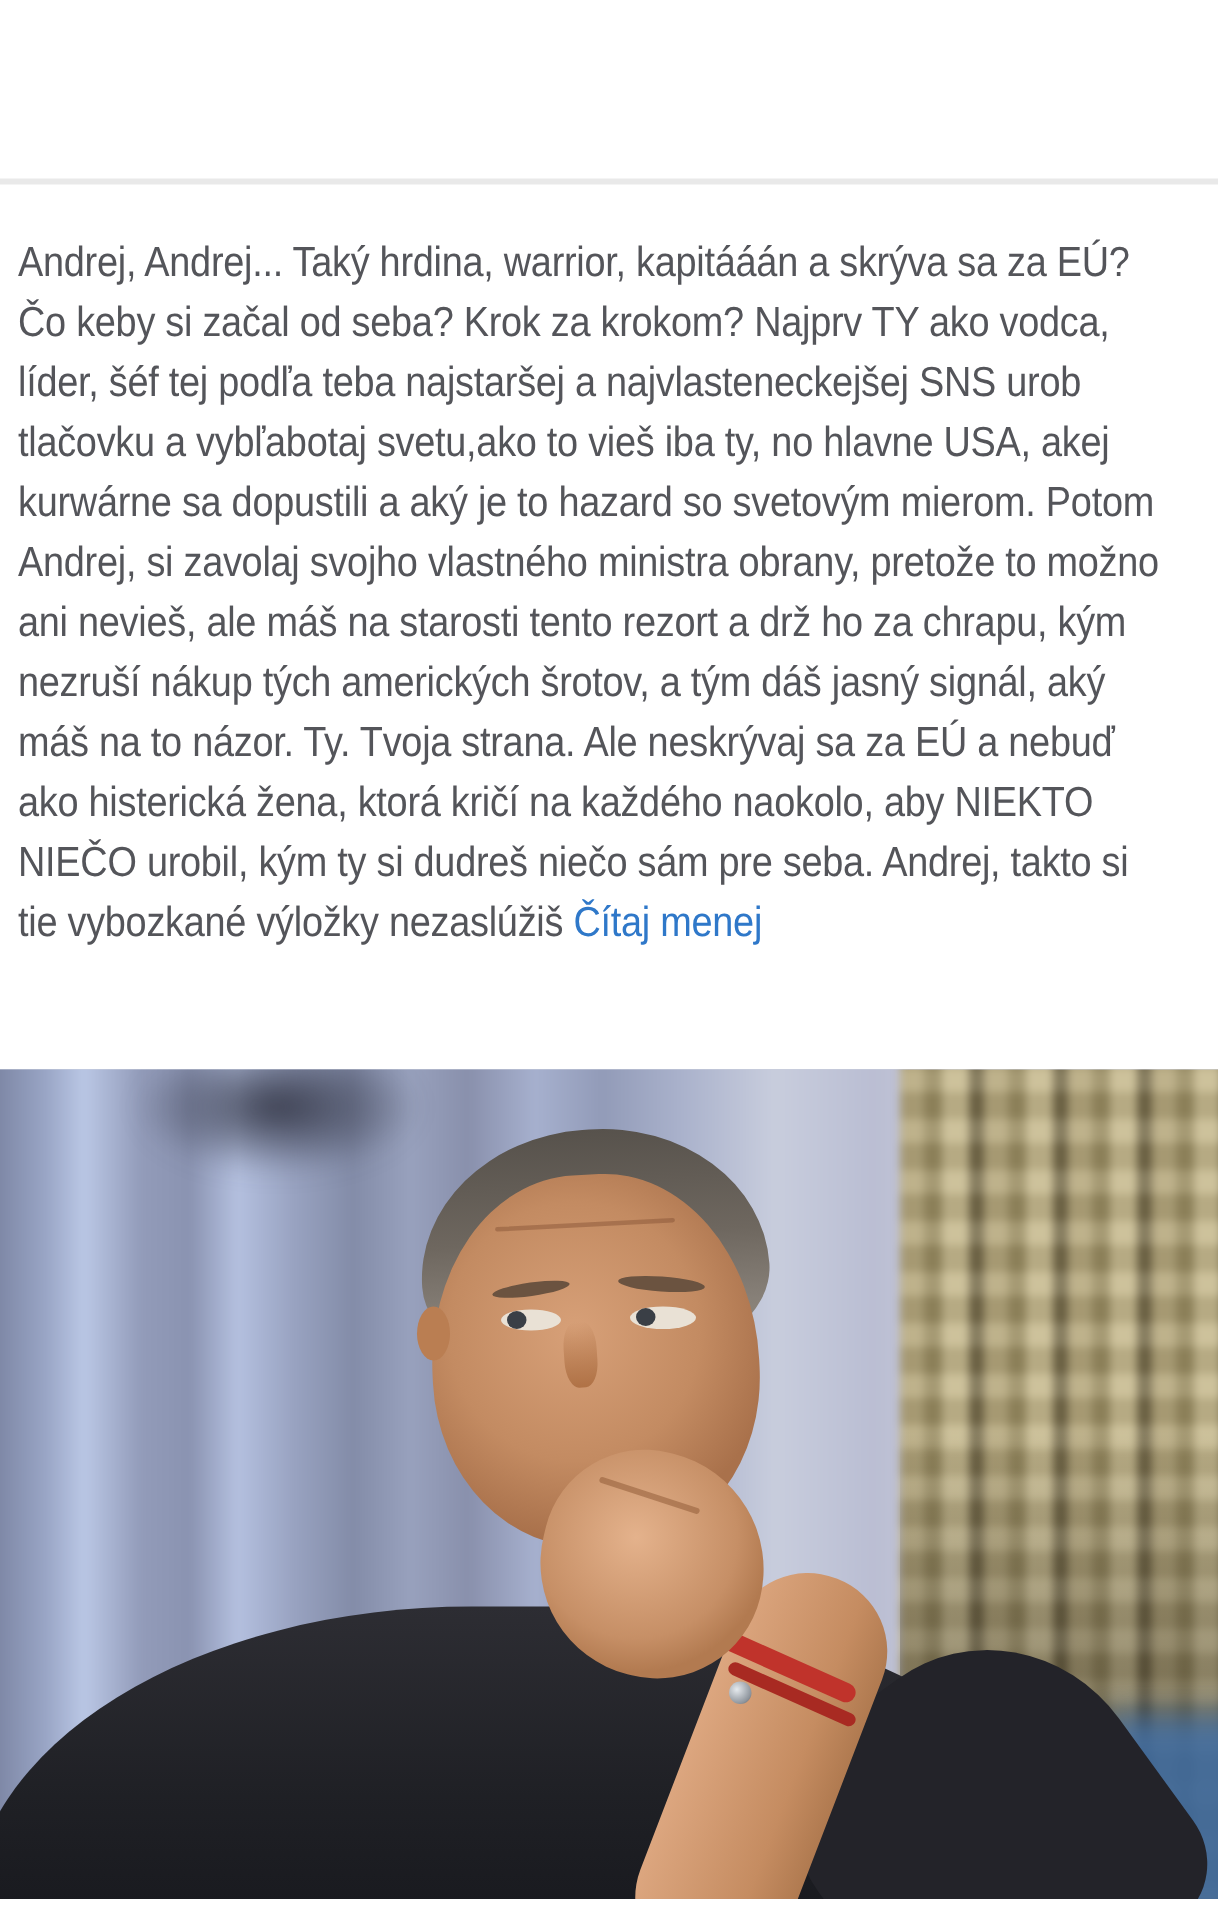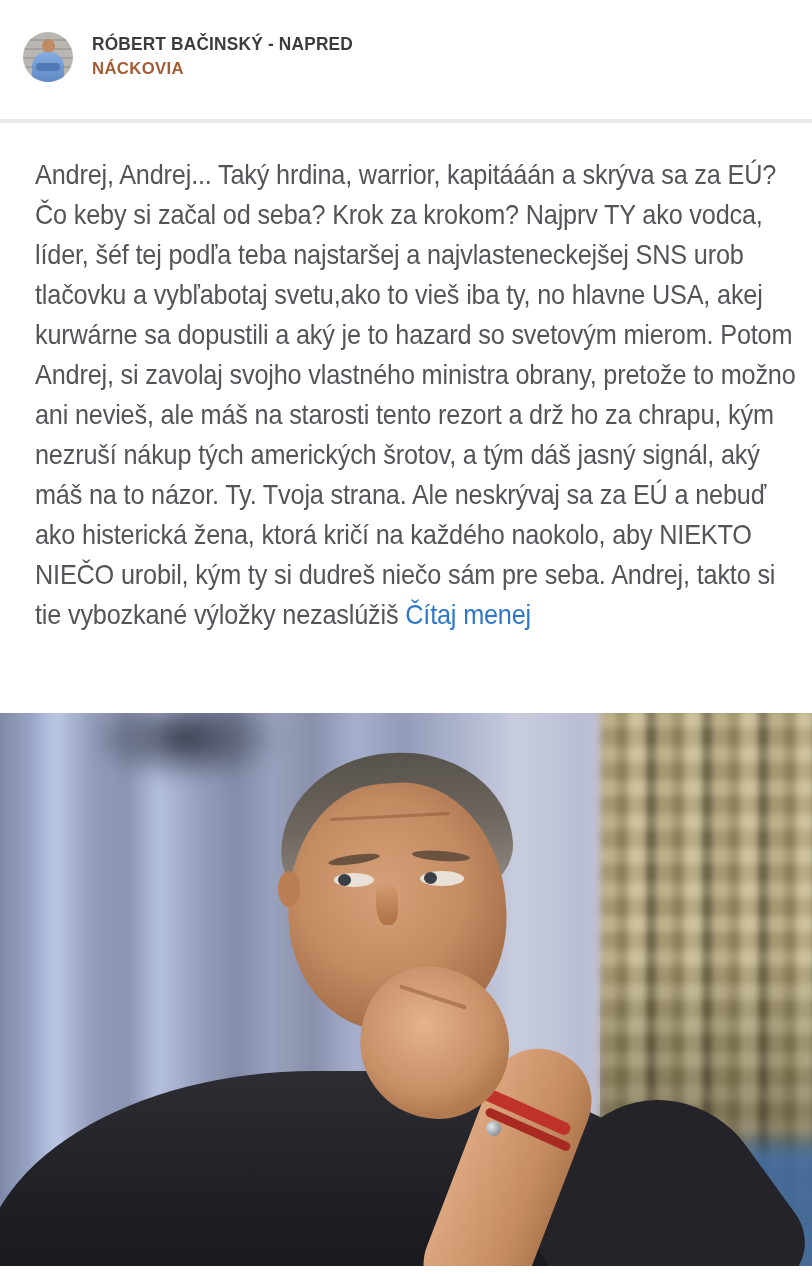--- a/index.html
+++ b/index.html
@@ -19,21 +19,21 @@
   .avatar .person-arms { position:absolute; left:13px; top:31px; width:24px; height:8px;
             border-radius:4px; background:#4f78b4; }
   .header-text { position:absolute; left:92px; top:34px; }
   .header-title { font-size:18px; font-weight:bold; color:#3c3c3e; letter-spacing:.2px;
             transform:scaleX(.96); transform-origin:0 0; white-space:nowrap; cursor:pointer; }
   .header-subtitle { margin-top:4px; font-size:17px; font-weight:bold; color:#a65c33;
             letter-spacing:.4px; transform:scaleX(.98); transform-origin:0 0; white-space:nowrap; cursor:pointer; }
   .header-divider { position:absolute; left:0; top:119px; width:812px; height:4px; background:#e9e9e9; }
 
   
-  .post-text-wrap { position:absolute; left:35px; top:155px; width:766px; height:540px; overflow:visible; }
+  .post-text-wrap { position:absolute; left:12px; top:155px; width:766px; height:540px; overflow:visible; }
   .post-text { width:849px; transform:scaleX(.902); transform-origin:0 0;
             font-size:28px; line-height:40px; color:#54555a; letter-spacing:-.2px; }
   .read-less-link { color:#2f78c9; text-decoration:none; cursor:pointer; }
 
   
   .photo { position:absolute; left:0; top:713px; width:812px; height:553px; overflow:hidden;
            background:#98a1bd; cursor:pointer; }
   .photo * { position:absolute; }
   .curtain-left { inset:-8px; width:640px;
       background:linear-gradient(90deg,#78819f 0%,#99a5c5 6%,#bac7e5 10%,#929bb9 16%,#8a93b1 21%,
@@ -93,31 +93,20 @@
   .bracelet-band2 { left:482px; top:412px; width:92px; height:9px; border-radius:6px;
       background:#a82a22; transform:rotate(24deg); }
   .bracelet-bead { left:486px; top:408px; width:15px; height:15px; border-radius:50%;
       background:radial-gradient(circle at 35% 35%,#e6eaee,#8d949c 70%,#4a4f55); }
 </style>
 </head>
 <body>
 
 <div class="page">
 
-  <div class="post-header">
-    <div class="avatar">
-      <div class="person-head"></div>
-      <div class="person-body"></div>
-      <div class="person-arms"></div>
-    </div>
-    <div class="header-text">
-      <div class="header-title">RÓBERT BAČINSKÝ - NAPRED</div>
-      <div class="header-subtitle">NÁCKOVIA</div>
-    </div>
-  </div>
   <div class="header-divider"></div>
 
   <div class="post-text-wrap">
     <p class="post-text"><span>Andrej, Andrej... Taký hrdina, warrior, kapitááán a skrýva sa za EÚ? Čo keby si začal od seba? Krok za krokom? Najprv TY ako vodca, líder, šéf tej podľa teba najstaršej a najvlasteneckejšej SNS urob tlačovku a vybľabotaj svetu,ako to vieš iba ty, no hlavne USA, akej kurwárne sa dopustili a aký je to hazard so svetovým mierom. Potom Andrej, si zavolaj svojho vlastného ministra obrany, pretože to možno ani nevieš, ale máš na starosti tento rezort a drž ho za chrapu, kým nezruší nákup tých amerických šrotov, a tým dáš jasný signál, aký máš na to názor. Ty. Tvoja strana. Ale neskrývaj sa za EÚ a nebuď ako histerická žena, ktorá kričí na každého naokolo, aby NIEKTO NIEČO urobil, kým ty si dudreš niečo sám pre seba. Andrej, takto si tie vybozkané výložky nezaslúžiš</span>
       <a class="read-less-link">Čítaj menej</a></p>
   </div>
 
   <div class="photo">
     <div class="curtain-left"></div>
     <div class="dark-blob-top"></div>

